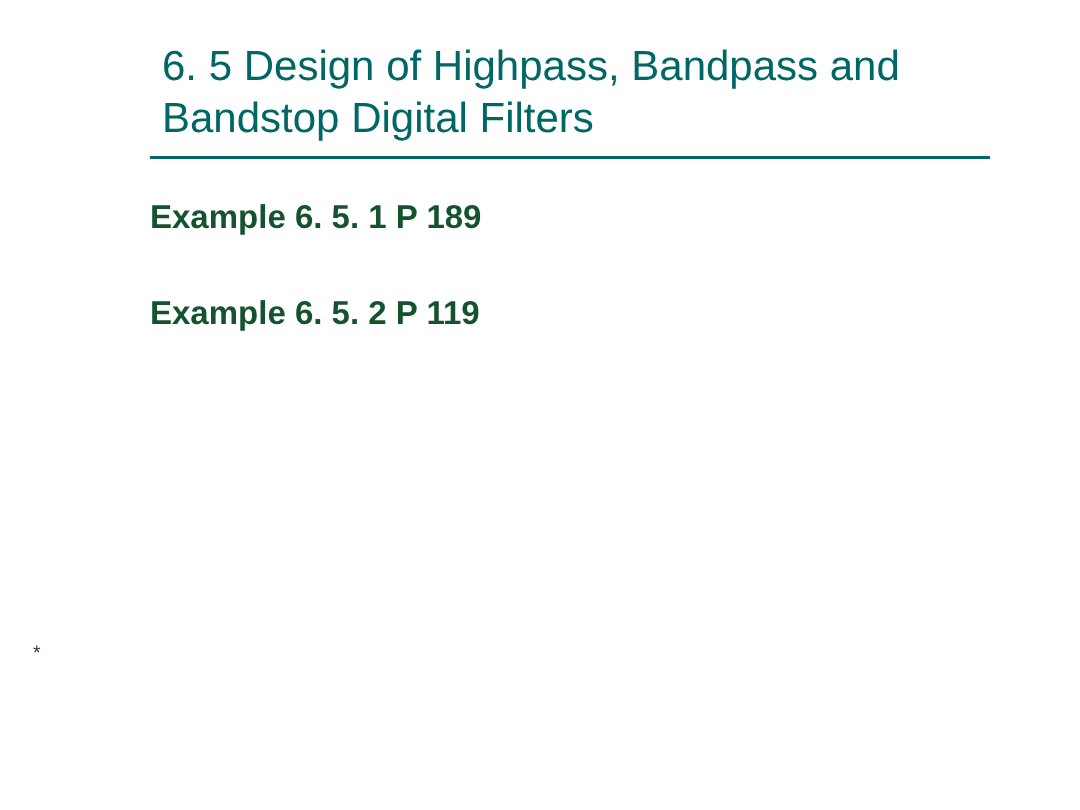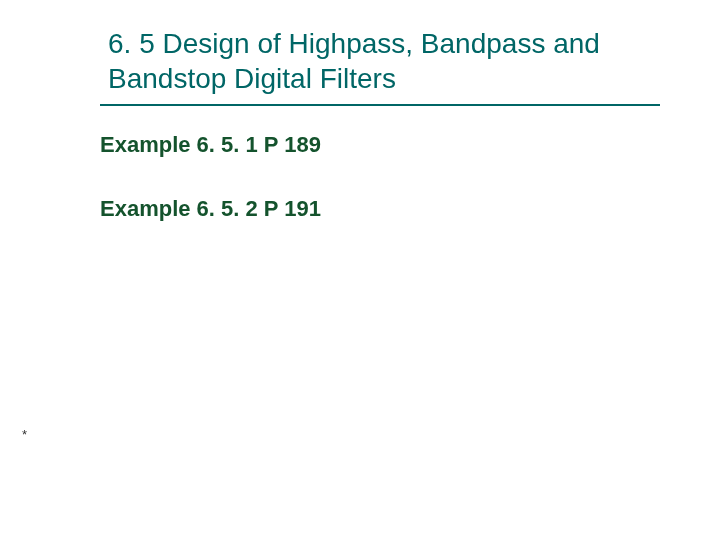--- a/index.html
+++ b/index.html
@@ -54,16 +54,16 @@
   }
 </style>
 </head>
 <body>
 
 <div class="slide">
   <div class="title">6. 5 Design of Highpass, Bandpass and Bandstop Digital Filters</div>
   <div class="title-underline"></div>
 
   <div class="body-text example1">Example 6. 5. 1 P 189</div>
-  <div class="body-text example2">Example 6. 5. 2 P 191</div>
+  <div class="body-text example2">Example 6. 5. 2 P 119</div>
 
   <div class="footer-mark">*</div>
 </div>
 
 </body></html>

